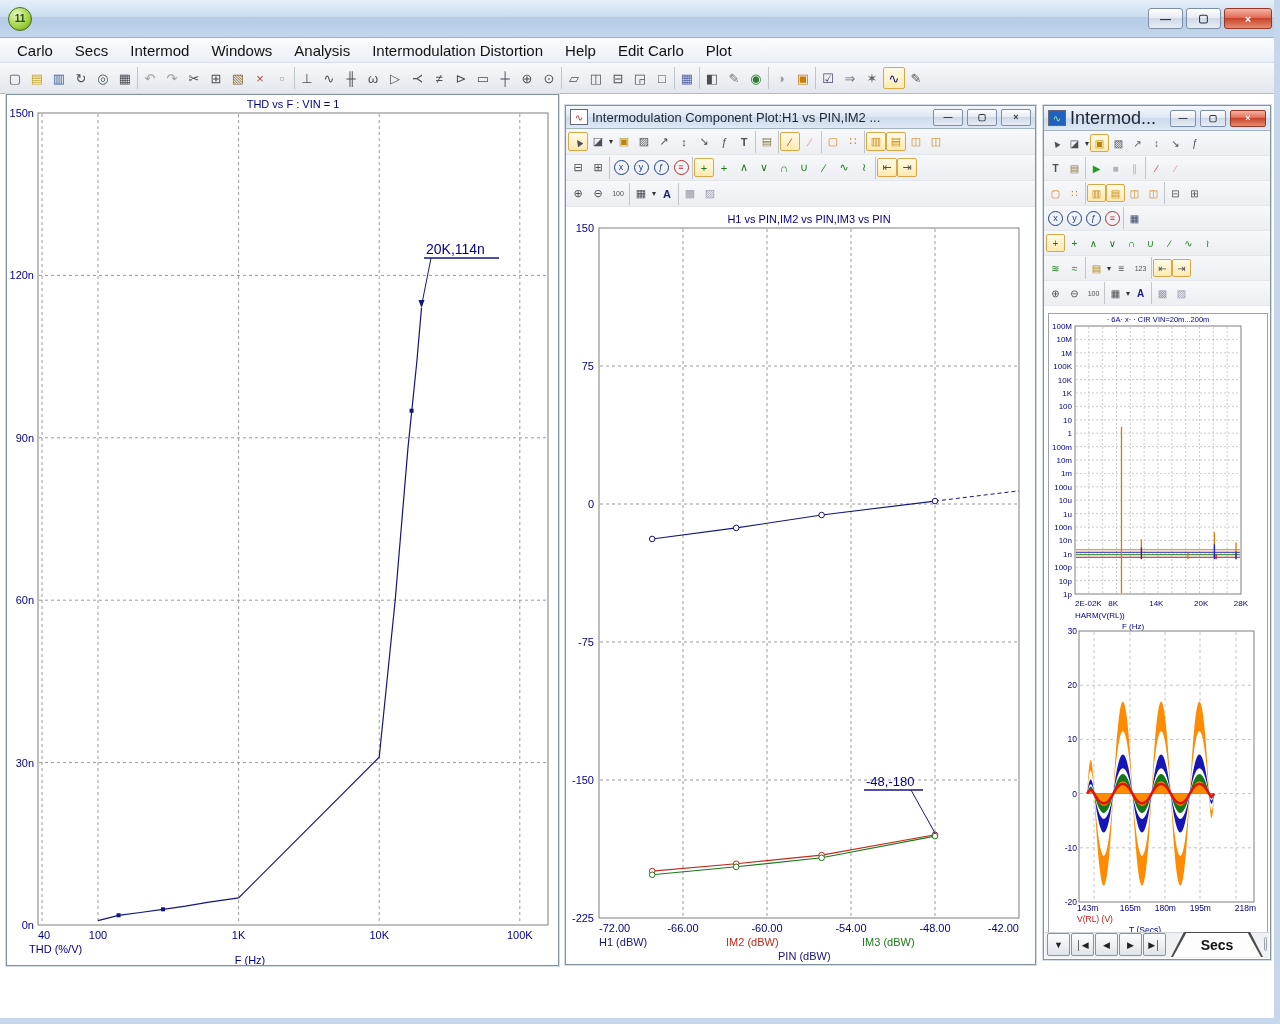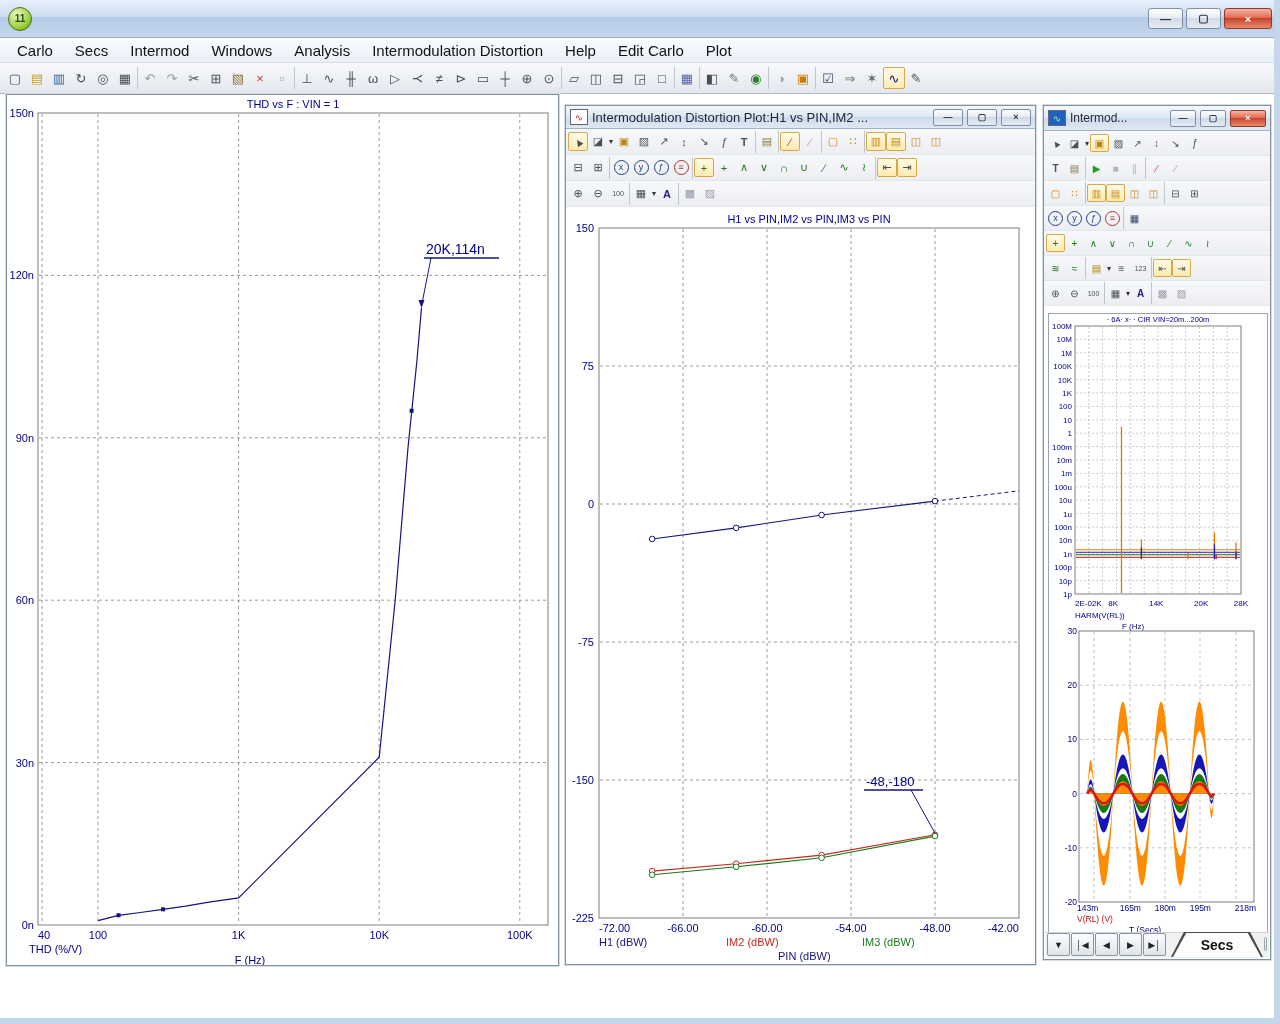--- a/index.html
+++ b/index.html
@@ -259,21 +259,21 @@
       <text x="419" y="159" fill="#00008b" font-size="14" text-anchor="start">20K,114n</text>
       <line x1="417" y1="163" x2="492" y2="163" stroke="#14147e" stroke-width="1.4"></line>
       <line x1="424" y1="163" x2="414.52481739035574" y2="210.88" stroke="#14147e" stroke-width="1"></line>
       <polygon points="411.52481739035574,204.88 417.52481739035574,204.88 414.52481739035574,212.88" fill="#14147e"></polygon>
     </svg>
 </div>
 
 <div class="cwin" style="left:565px;top:105px;width:471px;height:860px">
   <div class="ctitle">
     <div class="cticon">∿</div>
-    <div style="flex:1;overflow:hidden">Intermodulation Distortion Plot:H1 vs PIN,IM2 ...</div>
+    <div style="flex:1;overflow:hidden">Intermodulation Component Plot:H1 vs PIN,IM2 ...</div>
     <div class="cbtn">—</div>
     <div class="cbtn">▢</div>
     <div class="cbtn">×</div>
   </div>
   <div id="imd-rows">
       <div class="crow">
         <span class="ic small sel">
           <span style="color: rgb(74, 79, 87); transform: rotate(-35deg);">▲</span>
         </span>
         <span class="ic small">
@@ -461,21 +461,21 @@
       <text x="212" y="750" fill="#14147e" font-size="11" text-anchor="start">PIN (dBW)</text>
       <text x="300" y="576" fill="#00008b" font-size="13" text-anchor="start">-48,-180</text>
       <line x1="298" y1="580" x2="357" y2="580" stroke="#14147e" stroke-width="1.3"></line>
       <line x1="345" y1="580" x2="369" y2="623.12" stroke="#14147e" stroke-width="1"></line>
     </svg>
 </div>
 
 <div class="cwin" style="left:1043px;top:105px;width:228px;height:855px">
   <div class="ctitle" style="height:25px">
     <div class="cticon" style="background:#2060c0;color:#9f9">∿</div>
-    <div style="flex:1;overflow:hidden;font-size:12px">Intermod...</div>
+    <div style="flex:1;overflow:hidden;font-size:18px">Intermod...</div>
     <div class="cbtn" style="width:24px">—</div>
     <div class="cbtn" style="width:24px">▢</div>
     <div class="cbtn closer">×</div>
   </div>
   <div id="small-rows">
       <div class="crow tight">
         <span class="ic small">
           <span style="color: rgb(74, 79, 87); transform: rotate(-35deg);">▲</span>
         </span>
         <span class="ic small">

